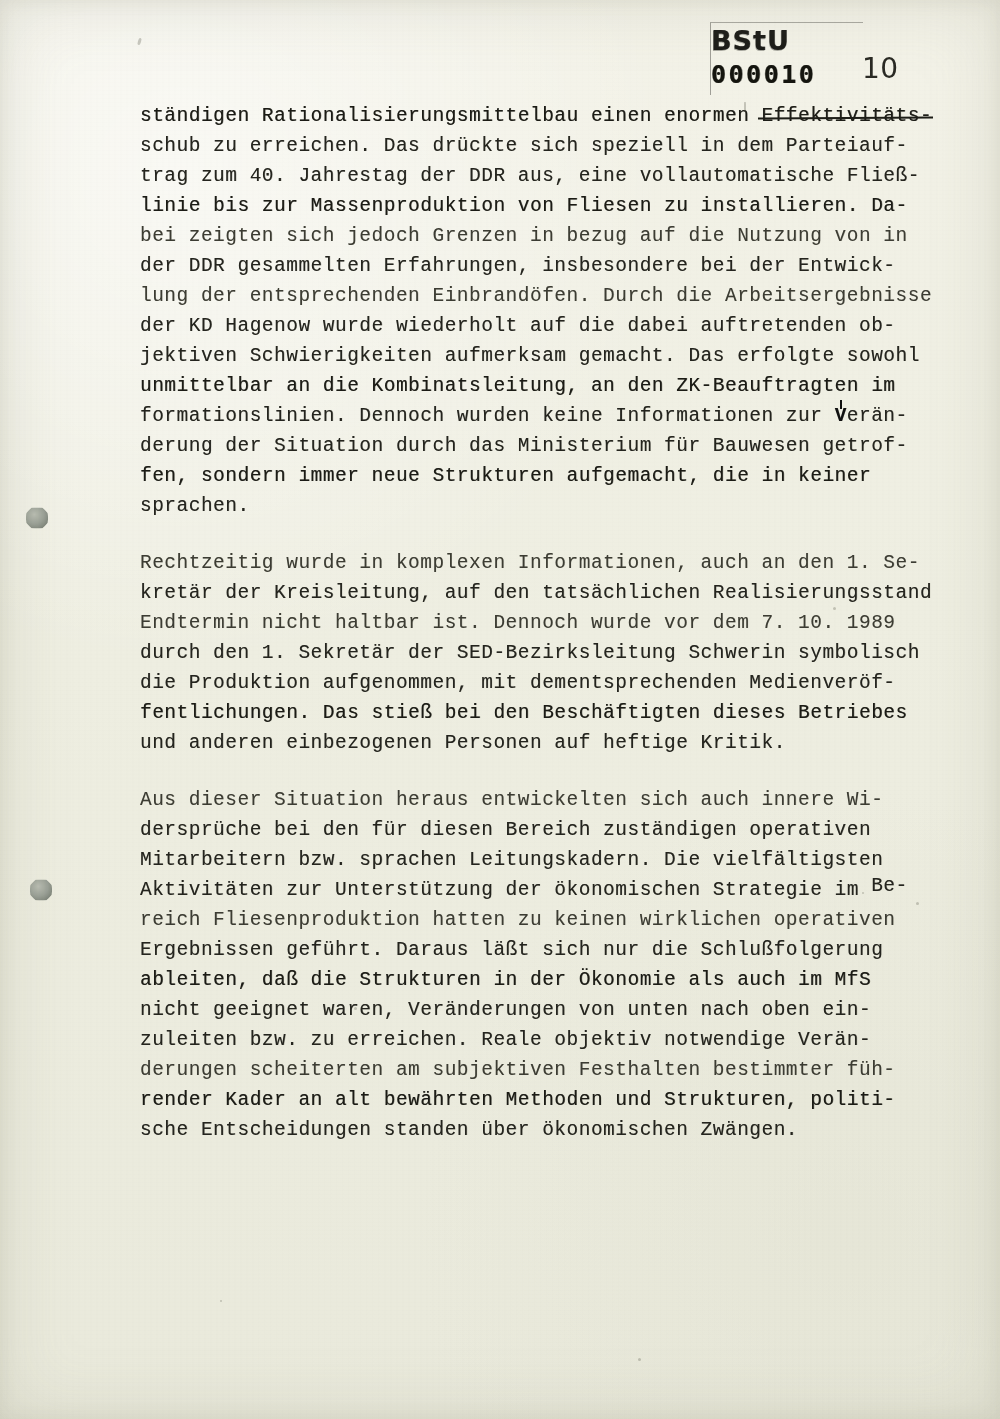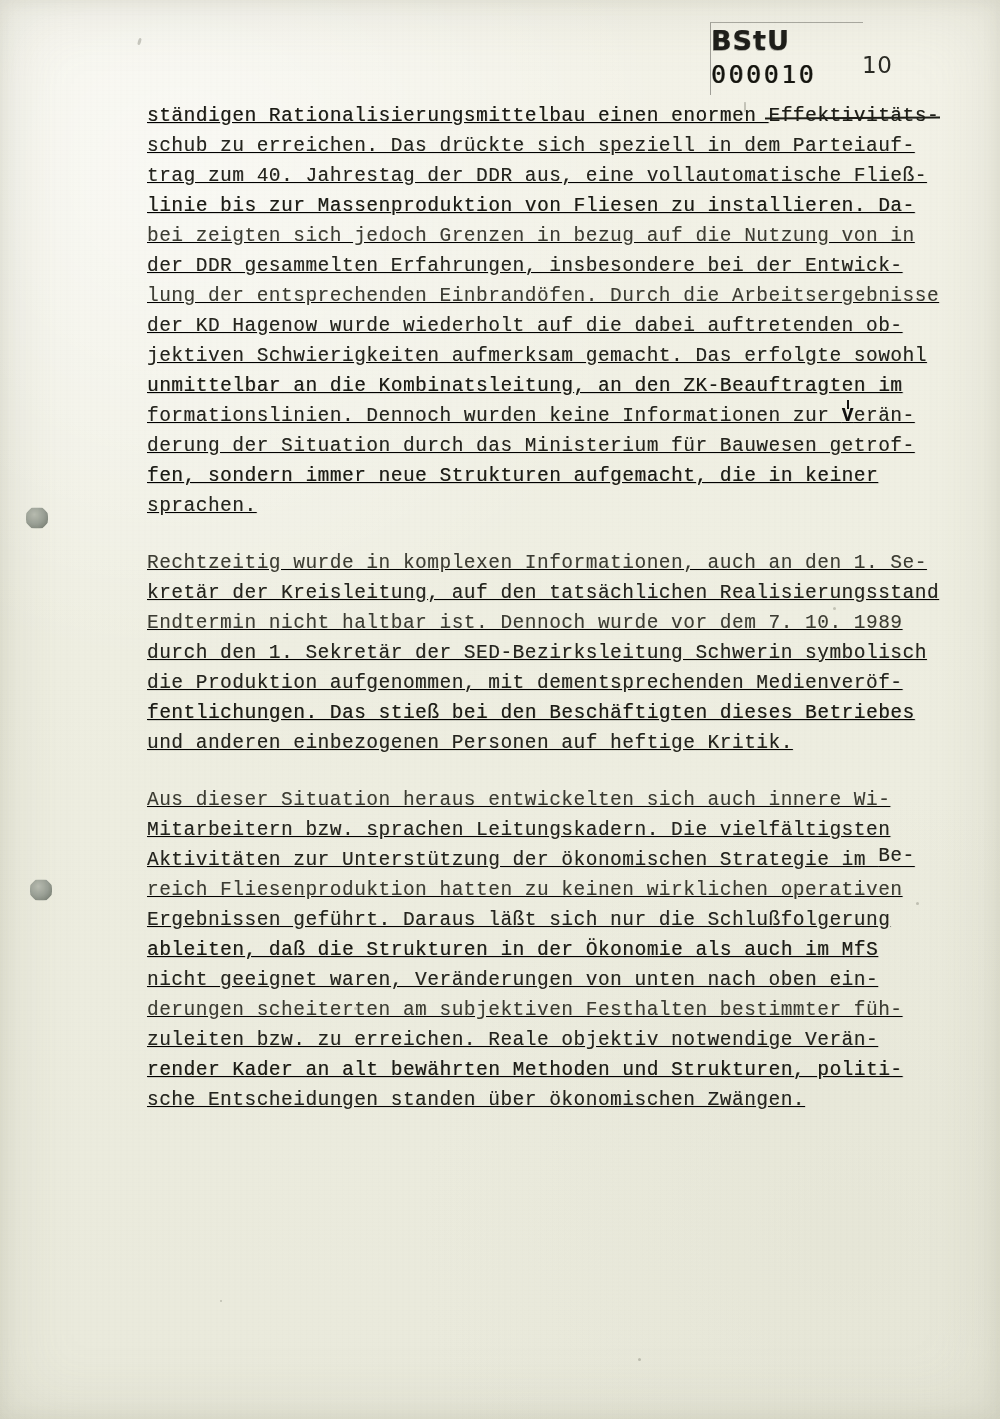--- a/index.html
+++ b/index.html
@@ -53,34 +53,34 @@
     font-weight: bold;
     font-size: 27px;
     letter-spacing: 1px;
     color: #1c1c18;
     margin-top: 4px;
     line-height: 1;
     text-shadow: 0.5px 0 0 rgba(30,30,25,0.5), -0.5px 0.5px 0 rgba(30,30,25,0.35);
   }
   .stamp-number {
     font-family: "DejaVu Sans Mono", monospace;
-    font-weight: normal;
+    font-weight: bold;
     font-size: 25px;
     letter-spacing: 2.5px;
     color: #15150f;
     margin-top: 8px;
     line-height: 1;
     text-shadow: 0.6px 0 0 rgba(20,20,15,0.55), -0.4px 0.4px 0 rgba(20,20,15,0.4);
   }
   .page-number {
     position: absolute;
     left: 862px;
     top: 52px;
     font-family: "DejaVu Sans", sans-serif;
-    font-size: 23px;
+    font-size: 28px;
     color: #2a2a24;
     letter-spacing: 0.5px;
     text-align: center;
   }
 
   
   .punch {
     position: absolute;
     width: 22px;
     height: 22px;
@@ -92,21 +92,21 @@
   .punch.p1 { left: 26px; top: 507px; }
   .punch.p2 { left: 30px; top: 879px; }
 
   
   .body-text {
     position: absolute;
     left: 133px;
     top: 101px;
     width: 800px;
   }
-  .para { margin: 0 0 27px 14px; text-decoration: underline; }
+  .para { margin: 0 0 27px 7px; }
   .para:last-child { margin-bottom: 0; }
   .line {
     font-size: 19.4px;
     line-height: 30px;
     letter-spacing: 0.55px;
     color: #24241e;
     white-space: pre;
     text-shadow: 0.35px 0.25px 0.4px rgba(40,40,30,0.40);
   }
   
@@ -193,28 +193,29 @@
       <div class="line">kretär der Kreisleitung, auf den tatsächlichen Realisierungsstand</div>
       <div class="line ink-light">Endtermin nicht haltbar ist. Dennoch wurde vor dem 7. 10. 1989</div>
       <div class="line">durch den 1. Sekretär der SED-Bezirksleitung Schwerin symbolisch</div>
       <div class="line">die Produktion aufgenommen, mit dementsprechenden Medienveröf-</div>
       <div class="line ink-dark">fentlichungen. Das stieß bei den Beschäftigten dieses Betriebes</div>
       <div class="line">und anderen einbezogenen Personen auf heftige Kritik.</div>
     </div>
 
     <div class="para">
       <div class="line ink-light">Aus dieser Situation heraus entwickelten sich auch innere Wi-</div>
+      <div class="line">dersprüche bei den für diesen Bereich zuständigen operativen</div>
       <div class="line">Mitarbeitern bzw. sprachen Leitungskadern. Die vielfältigsten</div>
       <div class="line"><span>Aktivitäten zur Unterstützung der ökonomischen Strategie im </span><span class="raised">Be-</span></div>
       <div class="line ink-light">reich Fliesenproduktion hatten zu keinen wirklichen operativen</div>
       <div class="line">Ergebnissen geführt. Daraus läßt sich nur die Schlußfolgerung</div>
       <div class="line ink-dark">ableiten, daß die Strukturen in der Ökonomie als auch im MfS</div>
       <div class="line">nicht geeignet waren, Veränderungen von unten nach oben ein-</div>
+      <div class="line">zuleiten bzw. zu erreichen. Reale objektiv notwendige Verän-</div>
       <div class="line ink-light">derungen scheiterten am subjektiven Festhalten bestimmter füh-</div>
-      <div class="line">zuleiten bzw. zu erreichen. Reale objektiv notwendige Verän-</div>
       <div class="line ink-dark">render Kader an alt bewährten Methoden und Strukturen, politi-</div>
       <div class="line">sche Entscheidungen standen über ökonomischen Zwängen.</div>
     </div>
 
   </div>
 
   <div class="speck" style="left:138px; top:38px; width:3px; height:7px; border-radius:40%; transform:rotate(18deg);"></div>
   <div class="speck" style="left:833px; top:607px; width:3px; height:3px;"></div>
   <div class="speck" style="left:916px; top:902px; width:3px; height:3px;"></div>
   <div class="speck" style="left:862px; top:892px; width:2px; height:2px;"></div>

